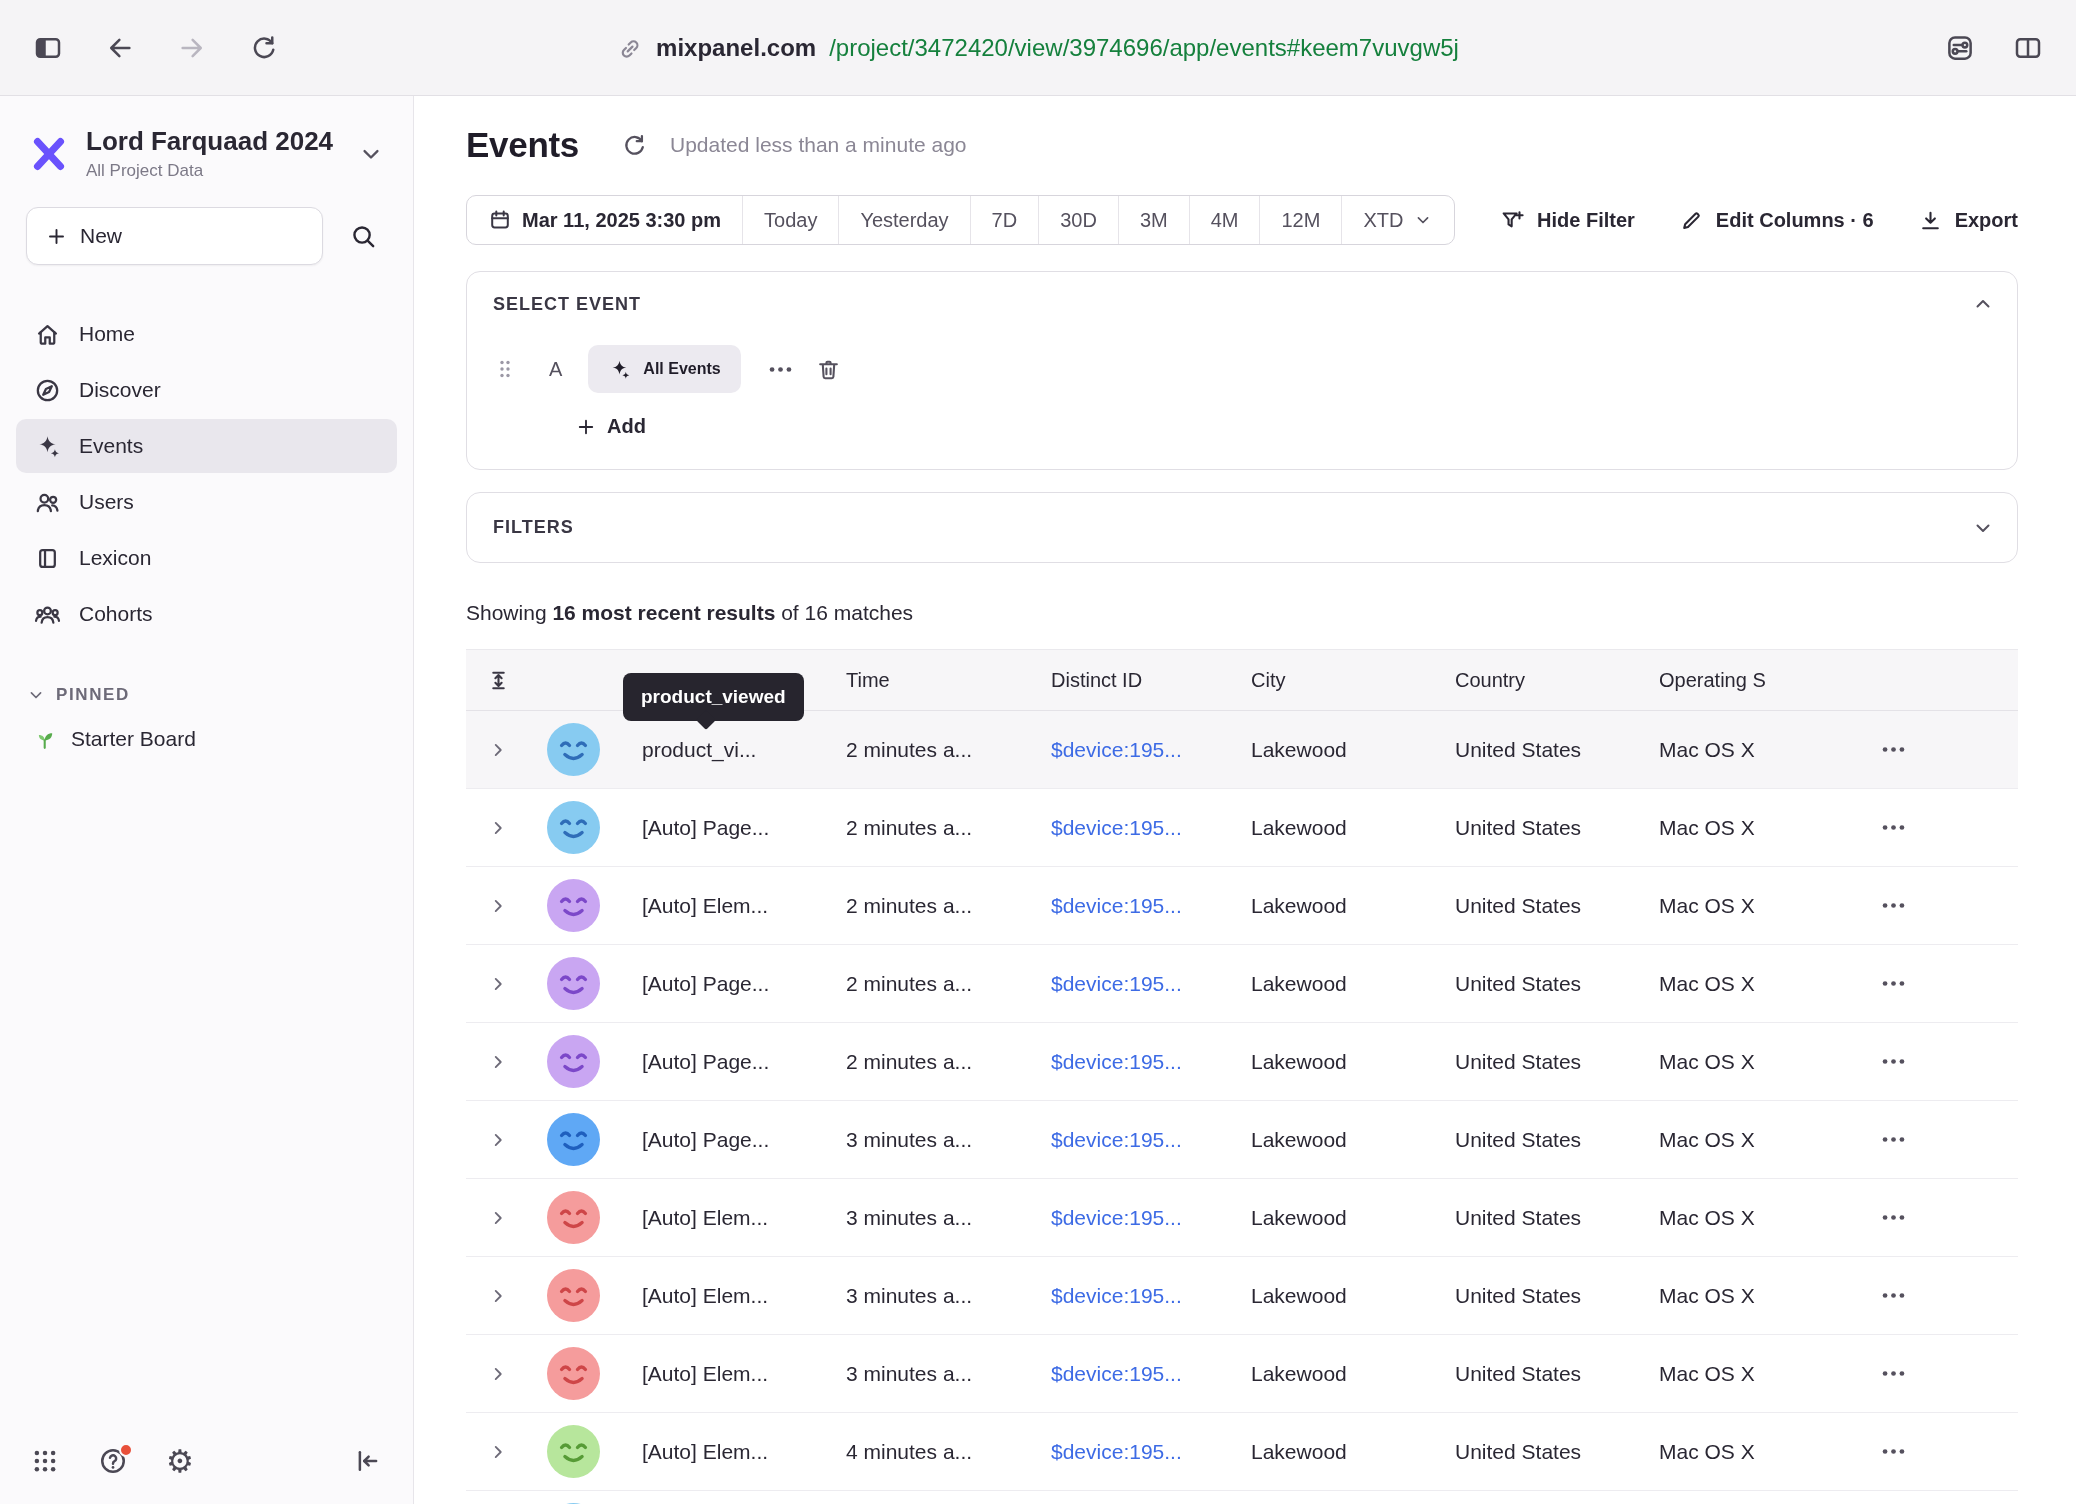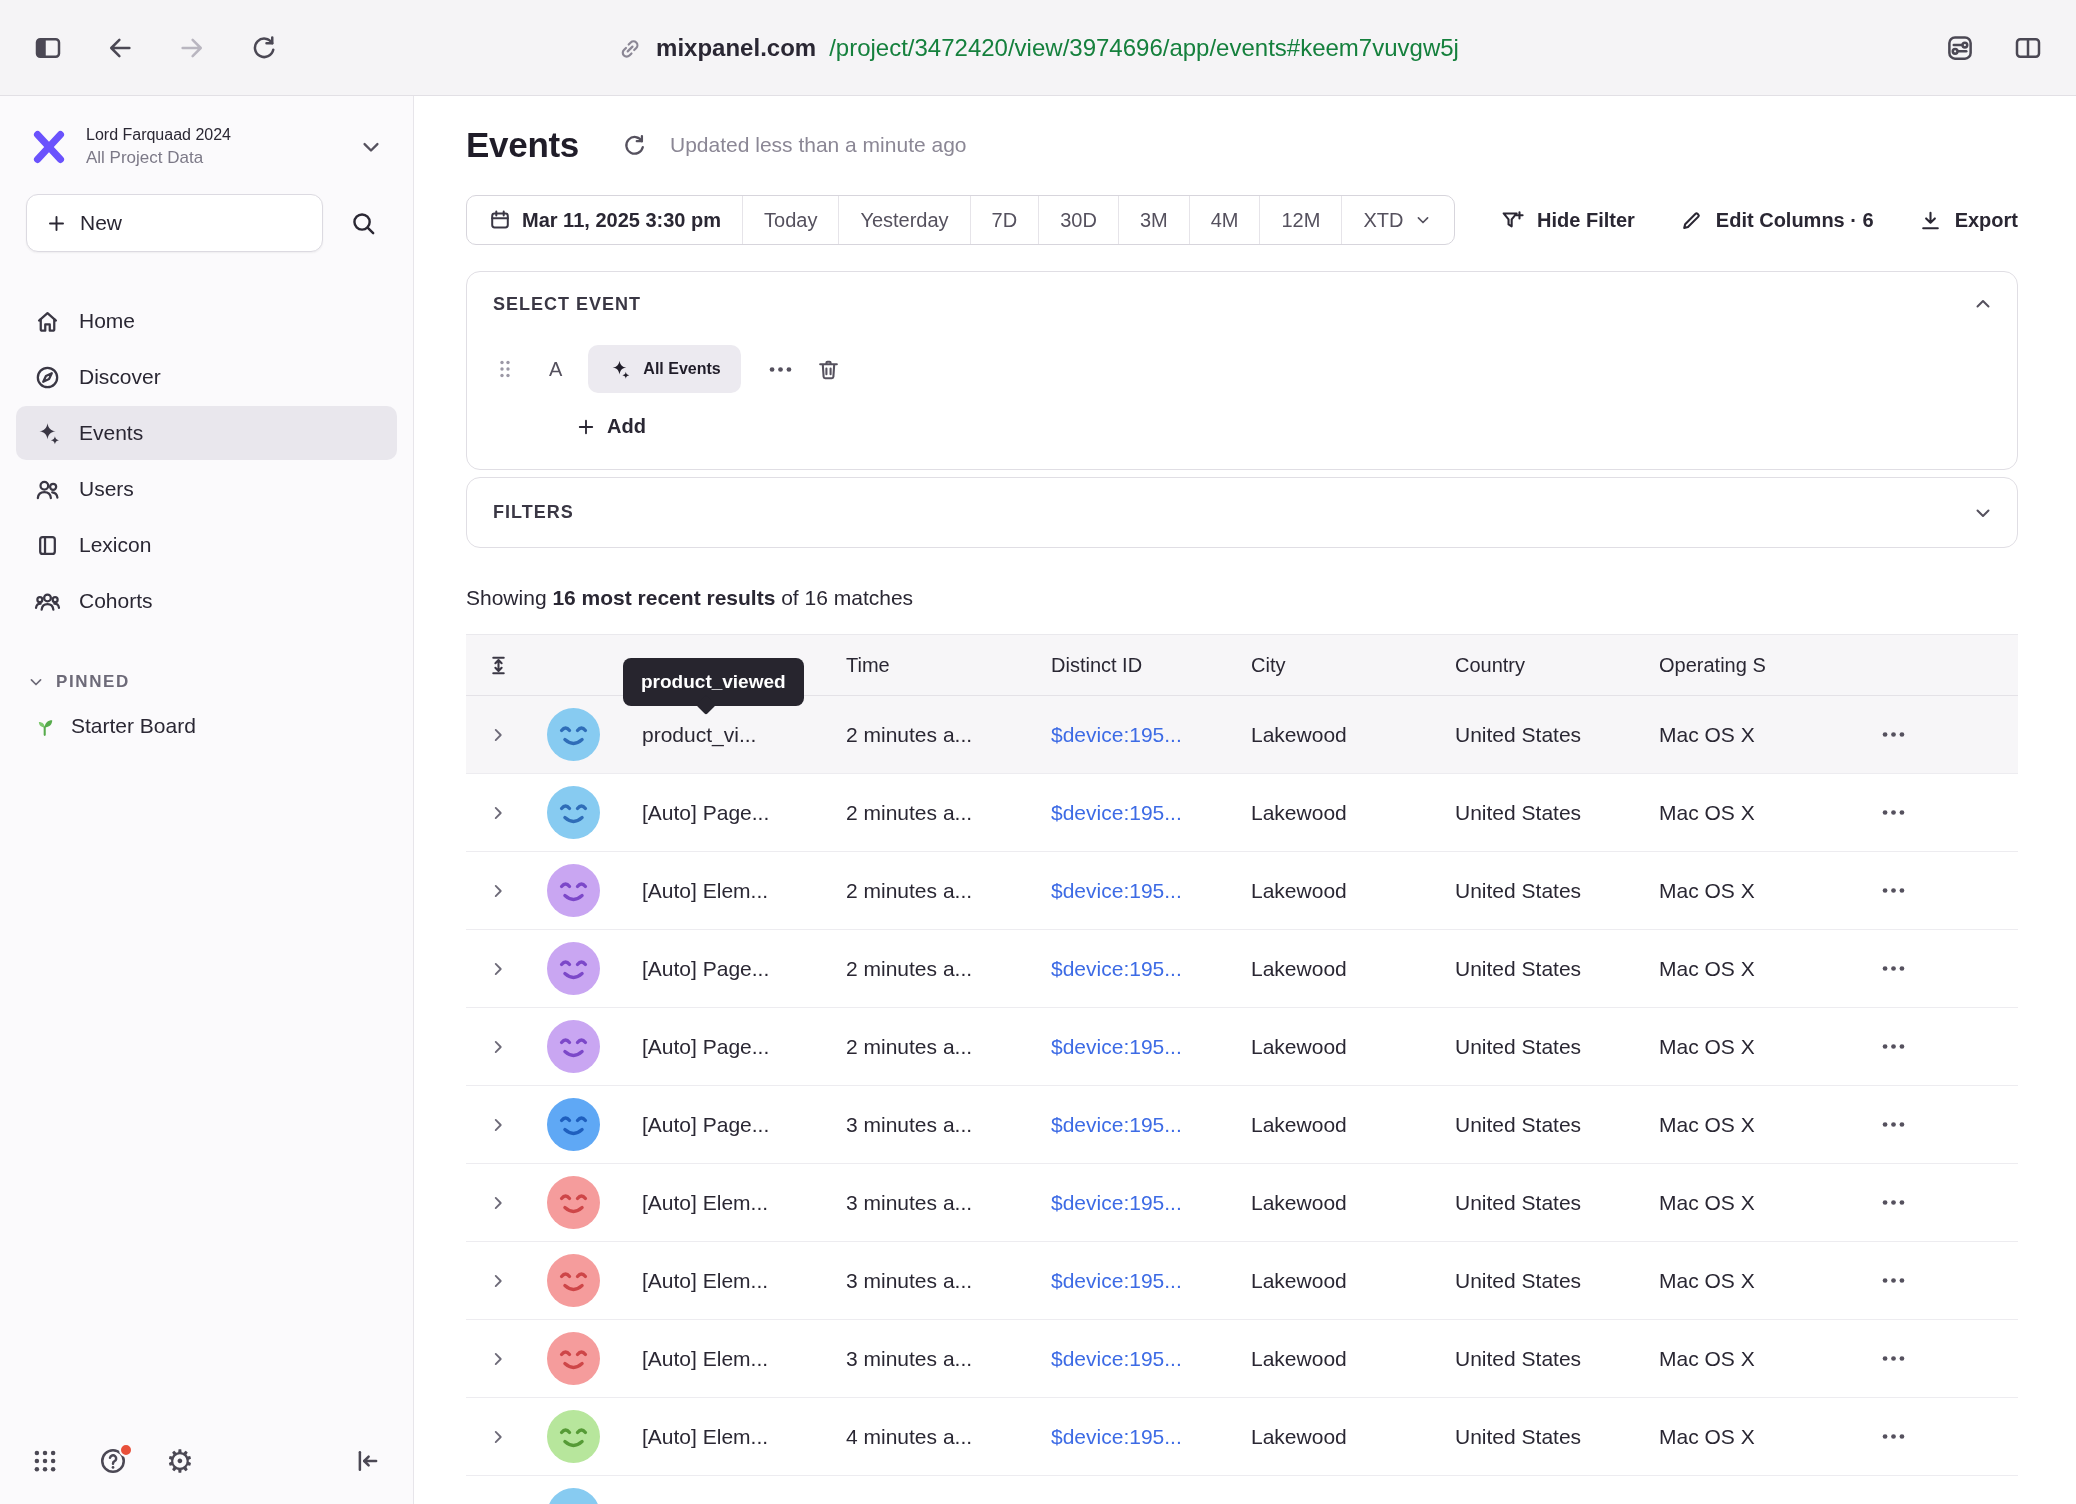--- a/index.html
+++ b/index.html
@@ -24,21 +24,21 @@
 
   
   .app{display:flex;height:1408px}
   .sidebar{width:414px;min-width:414px;background:#FBFAFC;border-right:1px solid #E7E5EA;position:relative}
   .main{flex:1;overflow:hidden;padding:0 58px 0 52px;background:#fff}
 
   
   .ws{display:flex;align-items:center;gap:16px;padding:30px 28px 0 28px}
   .ws-logo{width:42px;height:42px;color:var(--accent,#6A52FD)}
   .ws-text{flex:1;min-width:0}
-  .ws-name{font-size:16px;font-weight:400;color:#2A2733}
+  .ws-name{font-size:26px;font-weight:700;color:#2A2733}
   .ws-sub{font-size:17px;color:#7C7987;margin-top:4px}
   .ws-chev{color:#55515E}
   .ws-chev svg{width:28px;height:28px}
   .newrow{display:flex;align-items:center;gap:14px;padding:26px 24px 16px 26px}
   .new-btn{flex:1;height:58px;background:#fff;border:1px solid #DCDAE1;border-radius:12px;display:flex;align-items:center;gap:12px;padding:0 18px;font-size:21px;font-weight:500;color:#2A2733;box-shadow:0 1px 2px rgba(30,28,40,.06)}
   .new-btn svg{width:23px;height:23px}
   .search-btn{width:52px;height:52px;display:flex;align-items:center;justify-content:center;color:#2A2733}
   .search-btn svg{width:29px;height:29px}
   .nav{margin-top:26px;padding:0 16px;display:flex;flex-direction:column;gap:2px}
   .nav-item{height:54px;border-radius:10px;display:flex;align-items:center;gap:18px;padding:0 18px;font-size:21px;font-weight:500;color:#2A2733}
@@ -83,21 +83,21 @@
   .drag svg{width:24px;height:24px}
   .row-letter{margin-left:32px;font-size:20px;color:#55515E}
   .event-chip{margin-left:26px;height:48px;background:#ECEAF0;border-radius:10px;display:flex;align-items:center;gap:12px;padding:0 20px;font-size:16px;font-weight:700;color:#201D29}
   .event-chip svg{width:23px;height:23px;color:#201D29}
   .chip-menu{margin-left:26px;color:#55515E}
   .chip-menu svg{width:27px;height:27px}
   .chip-trash{margin-left:22px;color:#55515E}
   .chip-trash svg{width:25px;height:25px}
   .add-btn{margin-top:22px;margin-left:82px;display:flex;align-items:center;gap:10px;font-size:20px;font-weight:600;color:#2A2733}
   .add-btn svg{width:22px;height:22px}
-  .card-filters{margin-top:7px;height:71px;padding:0 26px;display:flex;align-items:center}
+  .card-filters{margin-top:22px;height:71px;padding:0 26px;display:flex;align-items:center}
   .card-filters .card-chev{top:50%;transform:translateY(-50%)}
 
   
   .results{margin-top:38px;font-size:21px;color:#2A2733}
   .results b{font-weight:700}
   .tablewrap{margin-top:24px;position:relative}
   .tgrid{display:grid;grid-template-columns:76px 74px 230px 205px 200px 204px 204px 203px 1fr;align-items:center}
   .thead{height:62px;background:#F7F6F8;border-top:1px solid #EAE9ED;border-bottom:1px solid #E4E2E7}
   .th{font-size:20px;font-weight:500;color:#2A2733;white-space:nowrap;overflow:hidden;padding-right:12px}
   .th-icon{display:flex;justify-content:center;color:#3A3744}

